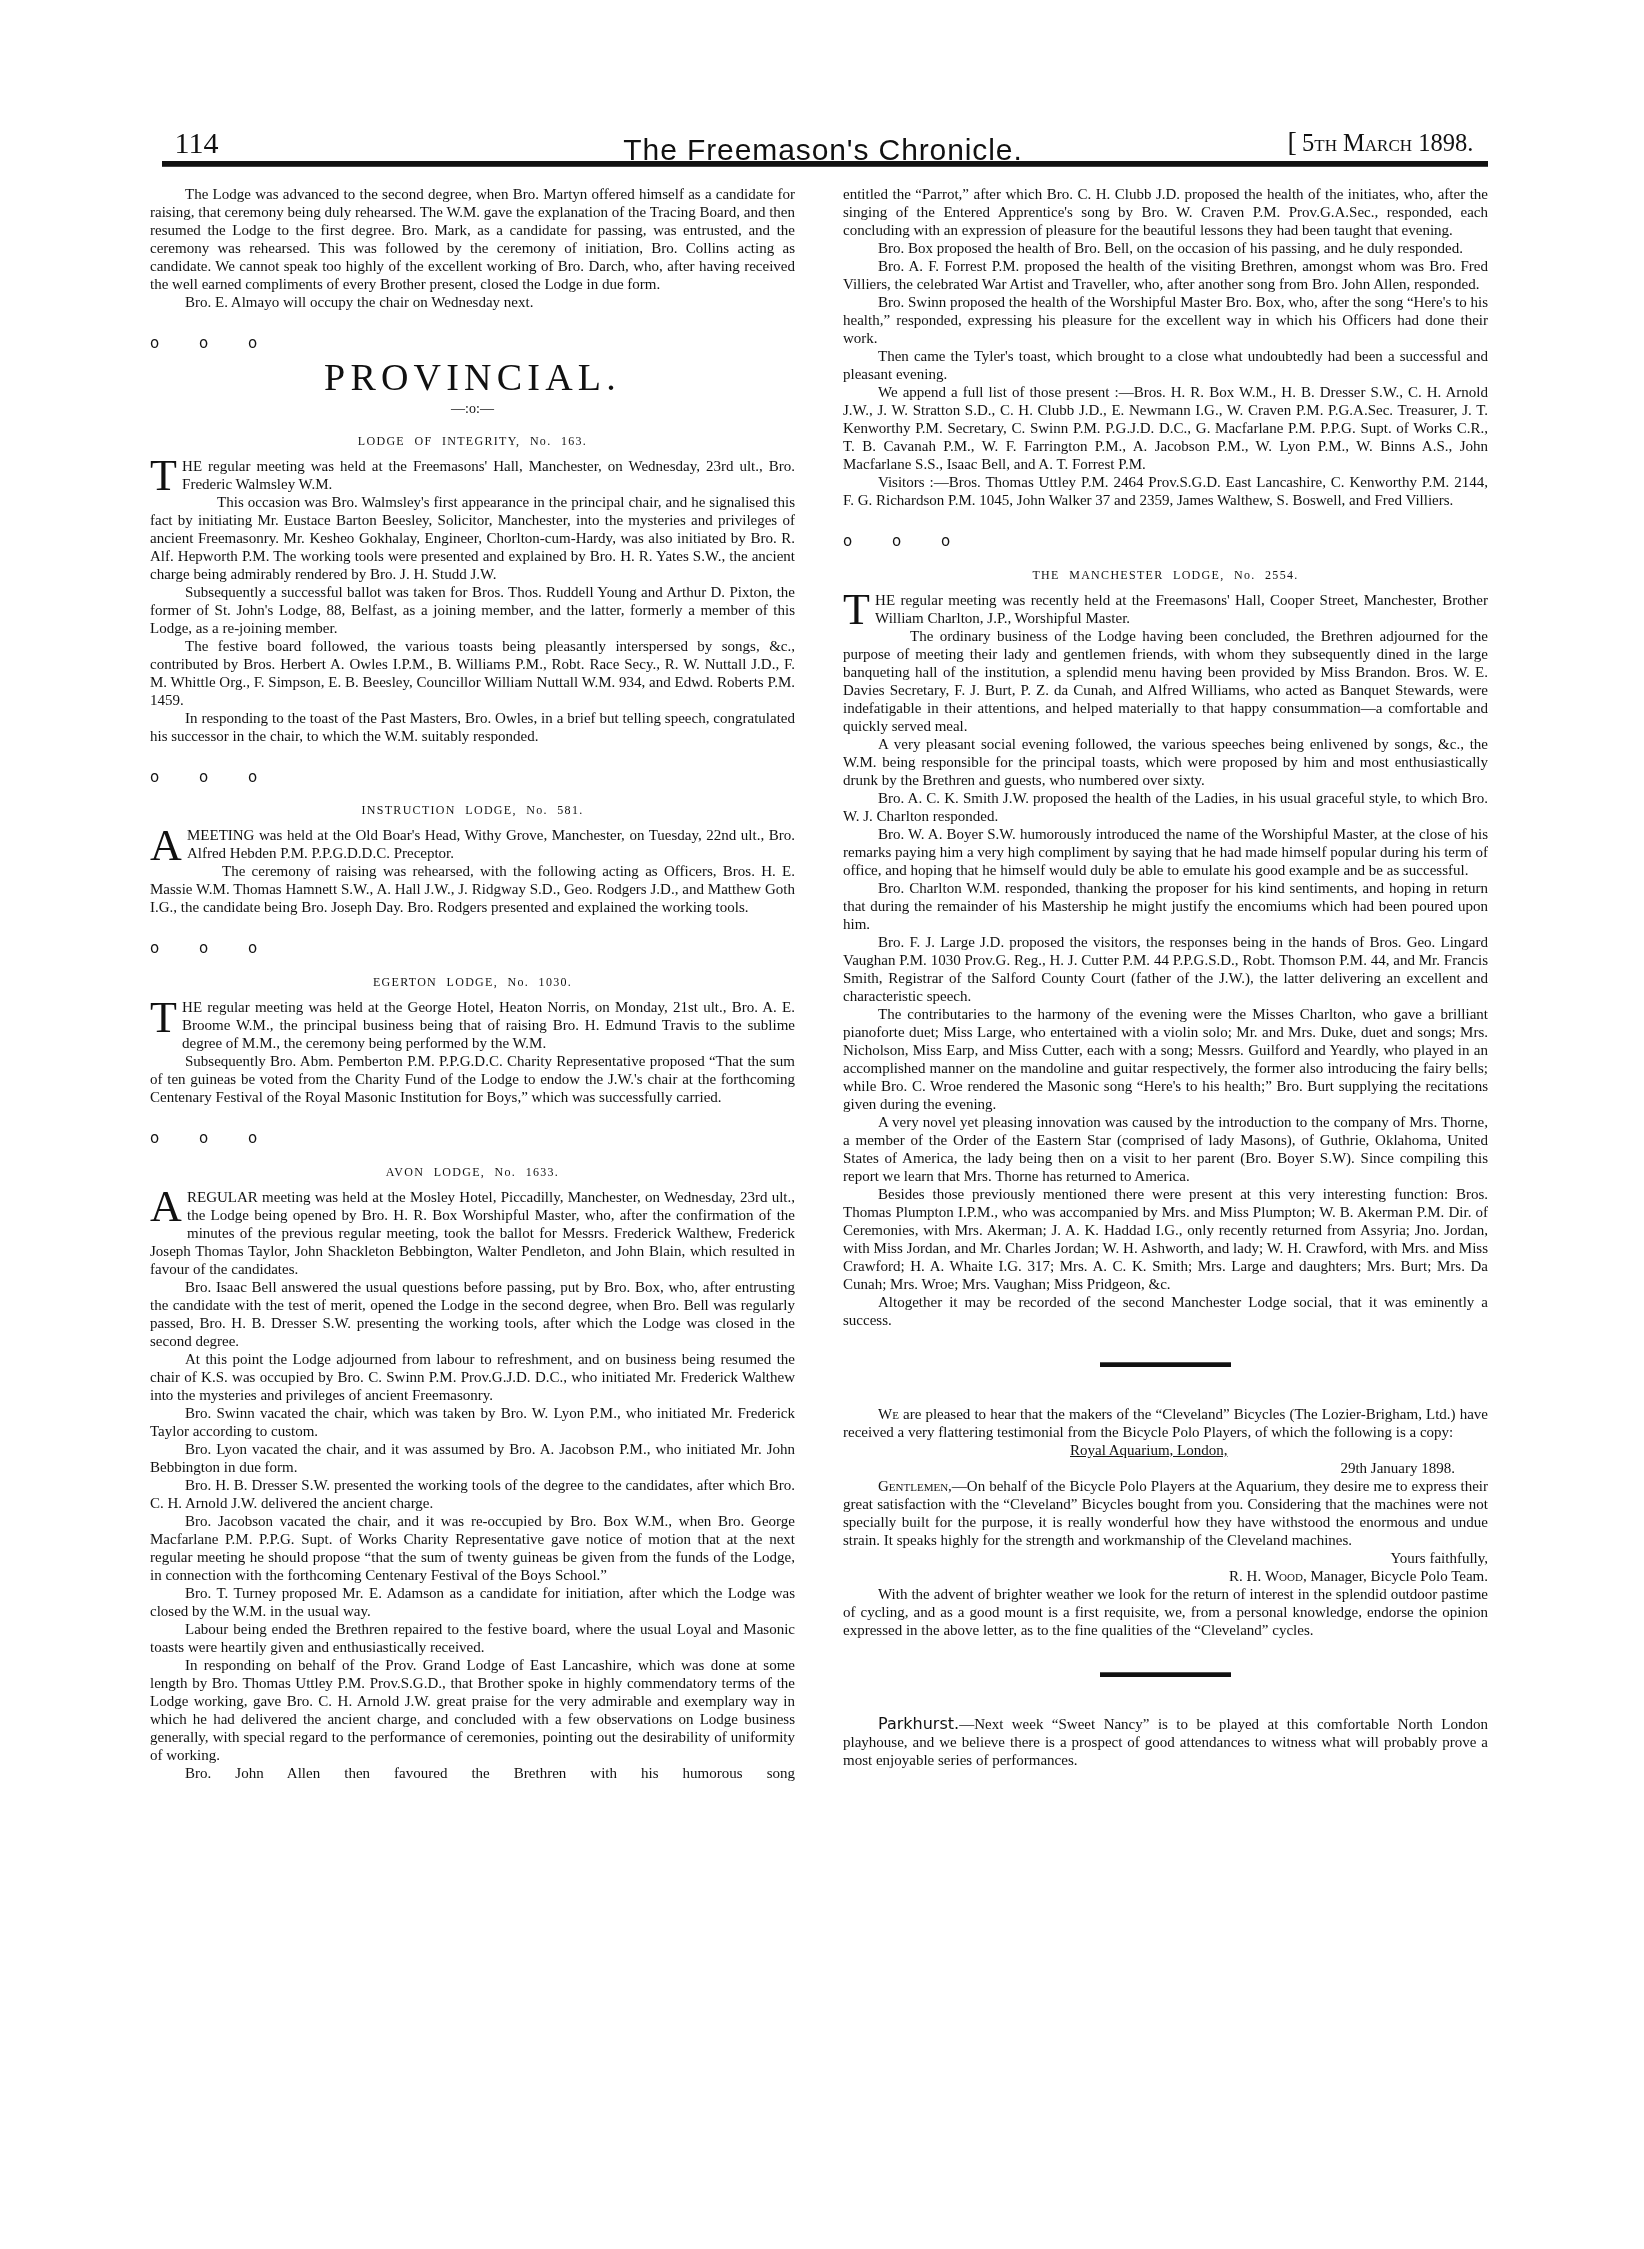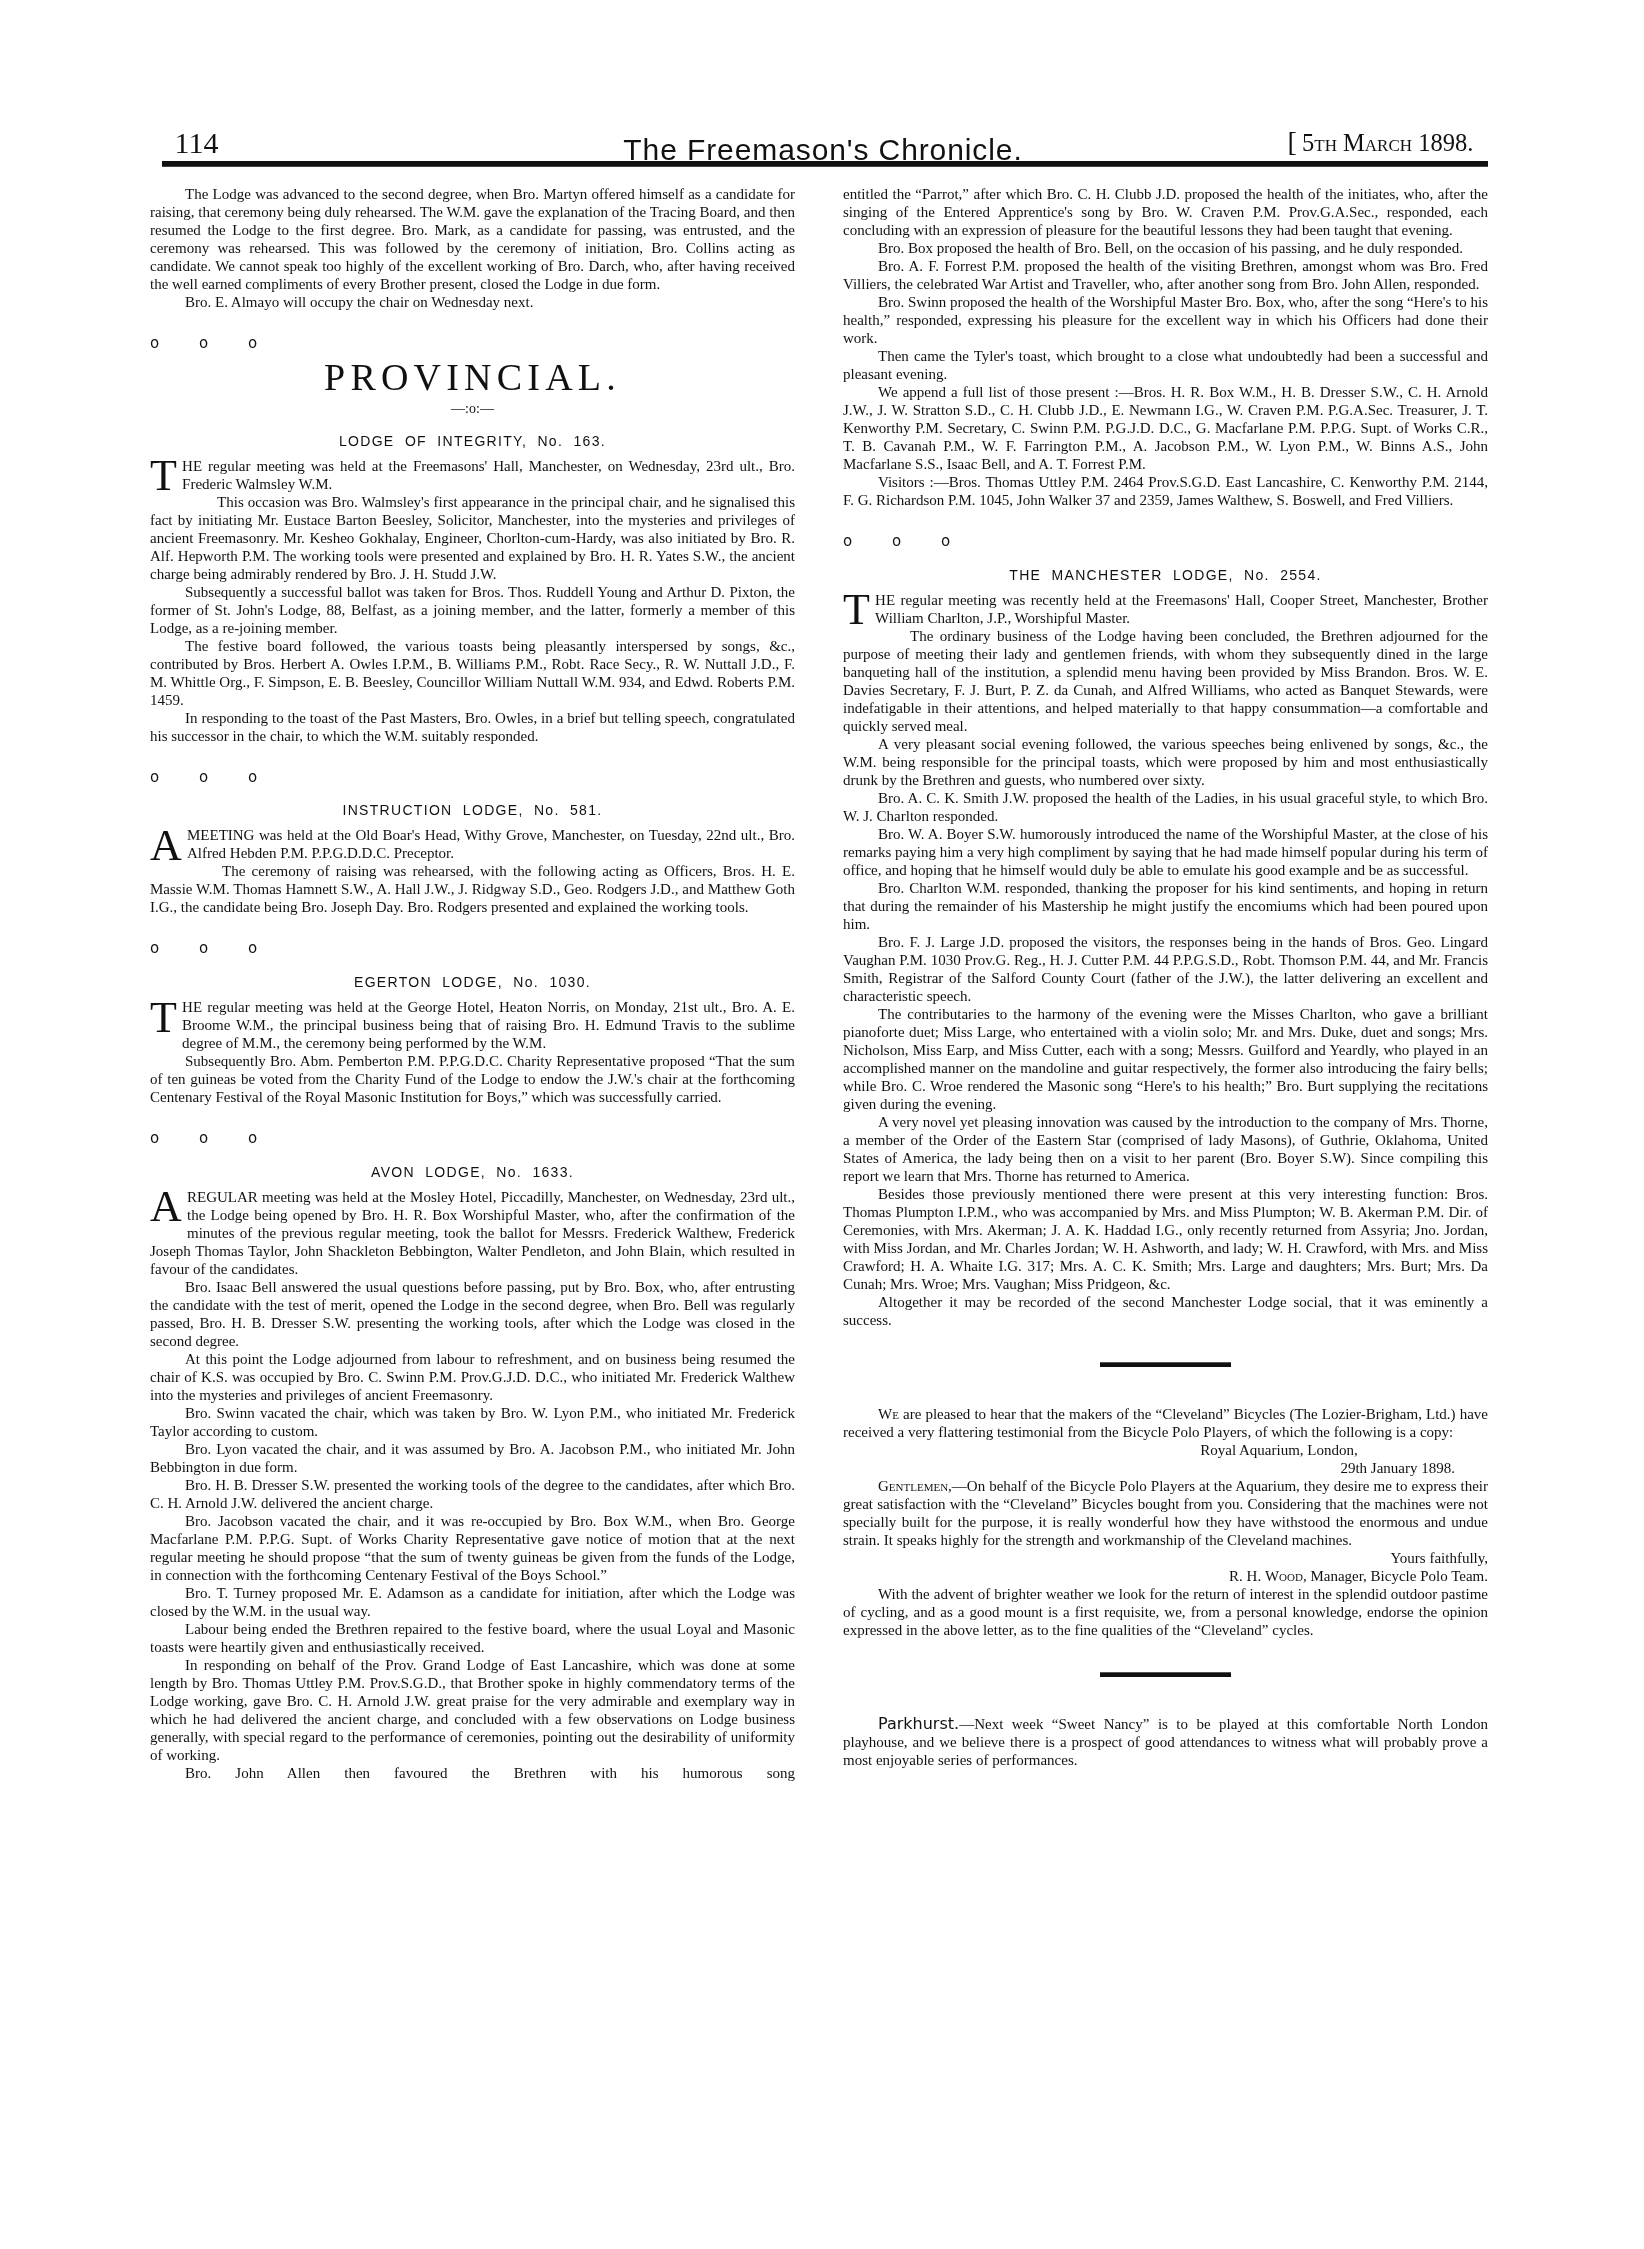--- a/index.html
+++ b/index.html
@@ -12,21 +12,21 @@
   .issue-date .sc { font-variant: small-caps; }
   .header-rule { position: absolute; left: 162px; top: 161px; width: 1326px; height: 5.2px; background: #111; border-bottom: 0.9px solid #444; }
   .column { position: absolute; top: 185px; width: 645px; font-size: 15px; line-height: 18px; text-align: justify; hyphens: manual; }
   .col-left { left: 150px; }
   .col-right { left: 843px; }
   p { margin: 0; text-indent: 35px; }
   p.noindent { text-indent: 0; }
   .ooo { text-align: left; font-family: "DejaVu Sans", sans-serif; font-size: 15px; letter-spacing: 0; margin: 23px 0 15.7px; word-spacing: 35px; }
   .section-title { text-align: center; font-size: 38px; letter-spacing: 5.2px; margin: 10.5px 0 14px; font-family: "Liberation Serif", serif; }
   .section-sep { text-align: center; font-size: 14px; margin: 0 0 14px; }
-  .lodge-title { text-align: center; font-family: Liberation Sans, sans-serif; font-size: 14px; letter-spacing: 1.3px; word-spacing: 5.2px; margin: 0 0 7px; }
+  .lodge-title { text-align: center; font-family: Liberation Serif, serif; font-size: 12px; letter-spacing: 1.3px; word-spacing: 5.2px; margin: 0 0 7px; }
   .dropcap-para { text-indent: 0; }
   .dropcap { float: left; font-size: 44px; line-height: 35px; margin: 1.7px 5.2px 0 0; font-family: "Liberation Serif", serif; }
   .short-rule { width: 131px; height: 4.4px; background: #111; margin: 33px auto 38px; border-top: 0.9px solid #555; }
   .right-align { text-align: right; text-indent: 0; }
   .center-line { text-align: right; text-indent: 0; padding-left: 17.5px; }
   .sig-line { text-align: right; text-indent: 0; }
   .sc { font-variant: small-caps; }
   .lead-sans { font-family: "DejaVu Sans", sans-serif; font-size: 16px; }
 </style>
 </head>
@@ -98,21 +98,21 @@
   <p>Bro. Charlton W.M. responded, thanking the proposer for his kind sentiments, and hoping in return that during the remainder of his Mastership he might justify the encomiums which had been poured upon him.</p>
   <p>Bro. F. J. Large J.D. proposed the visitors, the responses being in the hands of Bros. Geo. Lingard Vaughan P.M. 1030 Prov.G. Reg., H. J. Cutter P.M. 44 P.P.G.S.D., Robt. Thomson P.M. 44, and Mr. Francis Smith, Registrar of the Salford County Court (father of the J.W.), the latter delivering an excellent and characteristic speech.</p>
   <p>The contributaries to the harmony of the evening were the Misses Charlton, who gave a brilliant pianoforte duet; Miss Large, who entertained with a violin solo; Mr. and Mrs. Duke, duet and songs; Mrs. Nicholson, Miss Earp, and Miss Cutter, each with a song; Messrs. Guilford and Yeardly, who played in an accomplished manner on the mandoline and guitar respectively, the former also introducing the fairy bells; while Bro. C. Wroe rendered the Masonic song “Here's to his health;” Bro. Burt supplying the recitations given during the evening.</p>
   <p>A very novel yet pleasing innovation was caused by the introduction to the company of Mrs. Thorne, a member of the Order of the Eastern Star (comprised of lady Masons), of Guthrie, Oklahoma, United States of America, the lady being then on a visit to her parent (Bro. Boyer S.W). Since compiling this report we learn that Mrs. Thorne has returned to America.</p>
   <p>Besides those previously mentioned there were present at this very interesting function: Bros. Thomas Plumpton I.P.M., who was accompanied by Mrs. and Miss Plumpton; W. B. Akerman P.M. Dir. of Ceremonies, with Mrs. Akerman; J. A. K. Haddad I.G., only recently returned from Assyria; Jno. Jordan, with Miss Jordan, and Mr. Charles Jordan; W. H. Ashworth, and lady; W. H. Crawford, with Mrs. and Miss Crawford; H. A. Whaite I.G. 317; Mrs. A. C. K. Smith; Mrs. Large and daughters; Mrs. Burt; Mrs. Da Cunah; Mrs. Wroe; Mrs. Vaughan; Miss Pridgeon, &amp;c.</p>
   <p>Altogether it may be recorded of the second Manchester Lodge social, that it was eminently a success.</p>
 
   <div class="short-rule"></div>
 
   <p><span class="sc">We</span><span> are pleased to hear that the makers of the “Cleveland” Bicycles (The Lozier-Brigham, Ltd.) have received a very flattering testimonial from the Bicycle Polo Players, of which the following is a copy:</span></p>
-  <p class="center-line" style="padding-left:227px;text-align:center;">Royal Aquarium, London,</p>
+  <p class="center-line" style="padding-left:227px;text-align:left;text-decoration:underline;">Royal Aquarium, London,</p>
   <p class="right-align" style="padding-right:33px;">29th January 1898.</p>
   <p><span class="sc">Gentlemen,</span><span>—On behalf of the Bicycle Polo Players at the Aquarium, they desire me to express their great satisfaction with the “Cleveland” Bicycles bought from you. Considering that the machines were not specially built for the purpose, it is really wonderful how they have withstood the enormous and undue strain. It speaks highly for the strength and workmanship of the Cleveland machines.</span></p>
   <p class="center-line" style="padding-left:0;">Yours faithfully,</p>
   <p class="sig-line"><span>R. H. </span><span class="sc">Wood</span><span>, Manager, Bicycle Polo Team.</span></p>
   <p>With the advent of brighter weather we look for the return of interest in the splendid outdoor pastime of cycling, and as a good mount is a first requisite, we, from a personal knowledge, endorse the opinion expressed in the above letter, as to the fine qualities of the “Cleveland” cycles.</p>
 
   <div class="short-rule"></div>
 
   <p><span class="lead-sans">Parkhurst.</span><span>—Next week “Sweet Nancy” is to be played at this comfortable North London playhouse, and we believe there is a prospect of good attendances to witness what will probably prove a most enjoyable series of performances.</span></p>
 </div>

